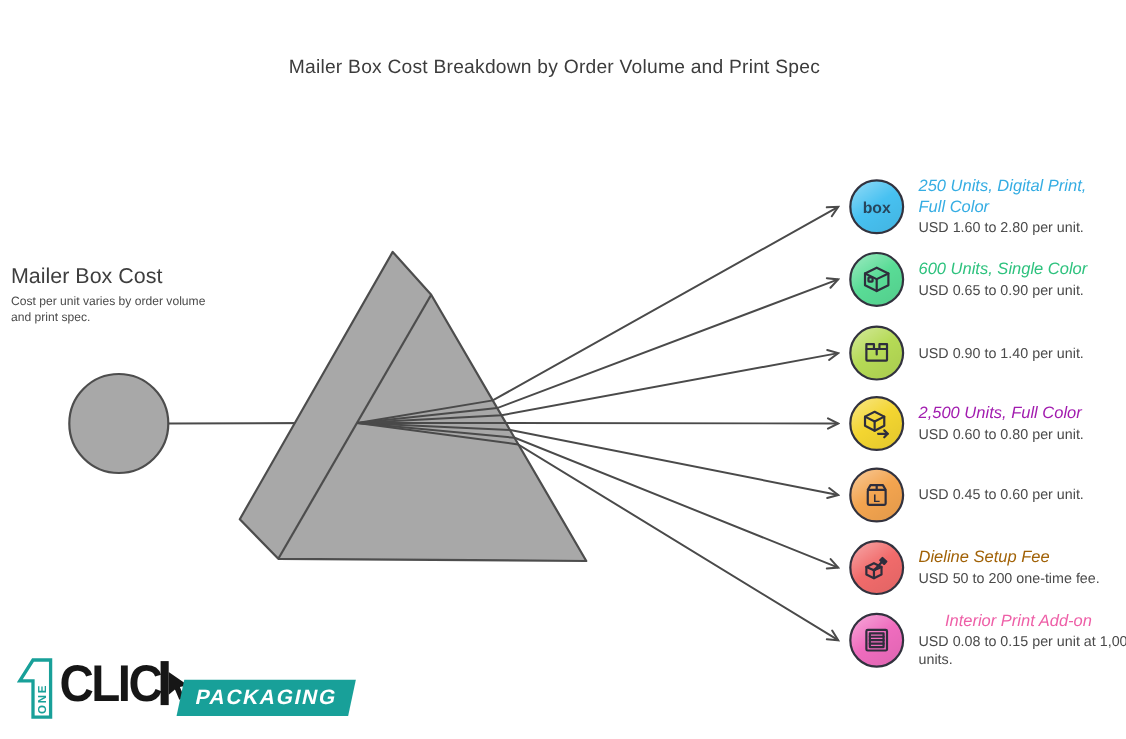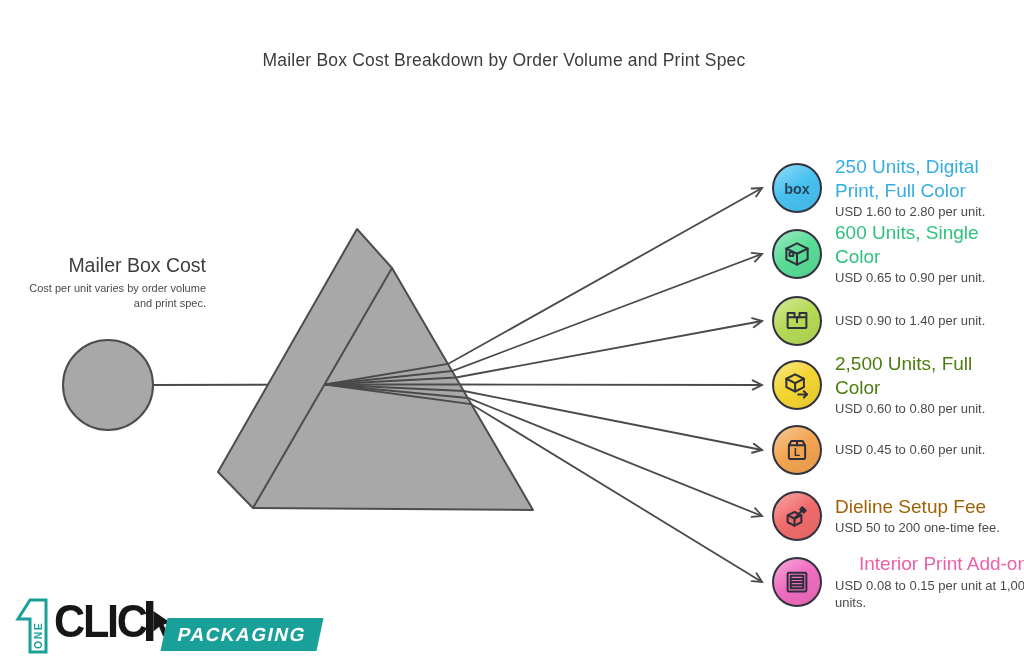--- a/index.html
+++ b/index.html
@@ -6,35 +6,35 @@
   body{
     width:1024px;height:672px;position:relative;overflow:hidden;
     background:#ffffff;font-family:"Liberation Sans","DejaVu Sans",sans-serif;
   }
   .title{
     position:absolute;left:0;top:50px;width:1008px;text-align:center;
     font-size:17.5px;font-weight:normal;color:#3c3c3c;letter-spacing:.2px;
   }
   #diagram{position:absolute;left:0;top:0;}
   .source-block{
-    position:absolute;left:10px;top:254px;width:196px;text-align:right;
+    position:absolute;left:10px;top:240px;width:196px;text-align:left;
   }
   .source-heading{font-size:19.5px;color:#3e3e3e;margin-bottom:4px;}
   .source-desc{font-size:11px;line-height:1.38;color:#4a4a4a;}
   .item{
     position:absolute;left:772px;height:50px;display:flex;align-items:center;gap:13px;
   }
   .icon-circle{
     width:50px;height:50px;border-radius:50%;border:2.5px solid #32323e;
     box-sizing:border-box;display:flex;align-items:center;justify-content:center;
     background-image:linear-gradient(145deg,rgba(255,255,255,.42) 0%,rgba(255,255,255,0) 48%,rgba(0,0,0,.07) 100%);
     flex:0 0 auto;
   }
   .item-text{width:212px;}
-  .item-label{font-size:19px;line-height:1.28;max-width:176px;}
+  .item-label{font-size:15px;line-height:1.28;max-width:176px;font-style:italic;}
   .item-desc{font-size:13px;line-height:1.3;color:#4a4a4a;max-width:206px;margin-top:1px;}
   .glyph{stroke:#2e2e3c;stroke-width:1.6;fill:none;stroke-linecap:round;stroke-linejoin:round;}
   
   .logo{position:absolute;left:14px;top:597px;height:58px;display:flex;align-items:flex-start;}
   .click-word{
     font-size:47px;font-weight:800;letter-spacing:-2.5px;color:#161616;
     line-height:1;margin-left:2px;transform:scaleX(.92);transform-origin:left top;
   }
   .k-mark{margin-left:-1px;vertical-align:-6px;}
   .pack-badge{
@@ -130,21 +130,21 @@
       <g class="glyph">
         <path d="M10.5,3.5 L17.5,7 L17.5,13.7 L10.5,17.2 L3.5,13.7 L3.5,7 Z"></path>
         <path d="M3.5,7 L10.5,10.5 L17.5,7"></path>
         <path d="M10.5,10.5 L10.5,17.2"></path>
         <path d="M13,19.5 L20,19.5"></path>
         <path d="M17.5,17 L20,19.5 L17.5,22"></path>
       </g>
     </svg>
   </div>
   <div class="item-text">
-    <div class="item-label" style="color: #4d7c0f;">2,500 Units, Full Color</div>
+    <div class="item-label" style="color: #a21caf;">2,500 Units, Full Color</div>
     <div class="item-desc">USD 0.60 to 0.80 per unit.</div>
   </div>
 </div>
 
 <div class="item" style="top:425px">
   <div class="icon-circle" style="background-color: rgb(243, 164, 79);">
     <svg width="30" height="30" viewBox="0 0 24 24">
       <g class="glyph">
         <rect x="5.5" y="8.2" width="13" height="11" rx="1"></rect>
         <path d="M5.5,8.2 L7.5,4.8 L16.5,4.8 L18.5,8.2"></path>

